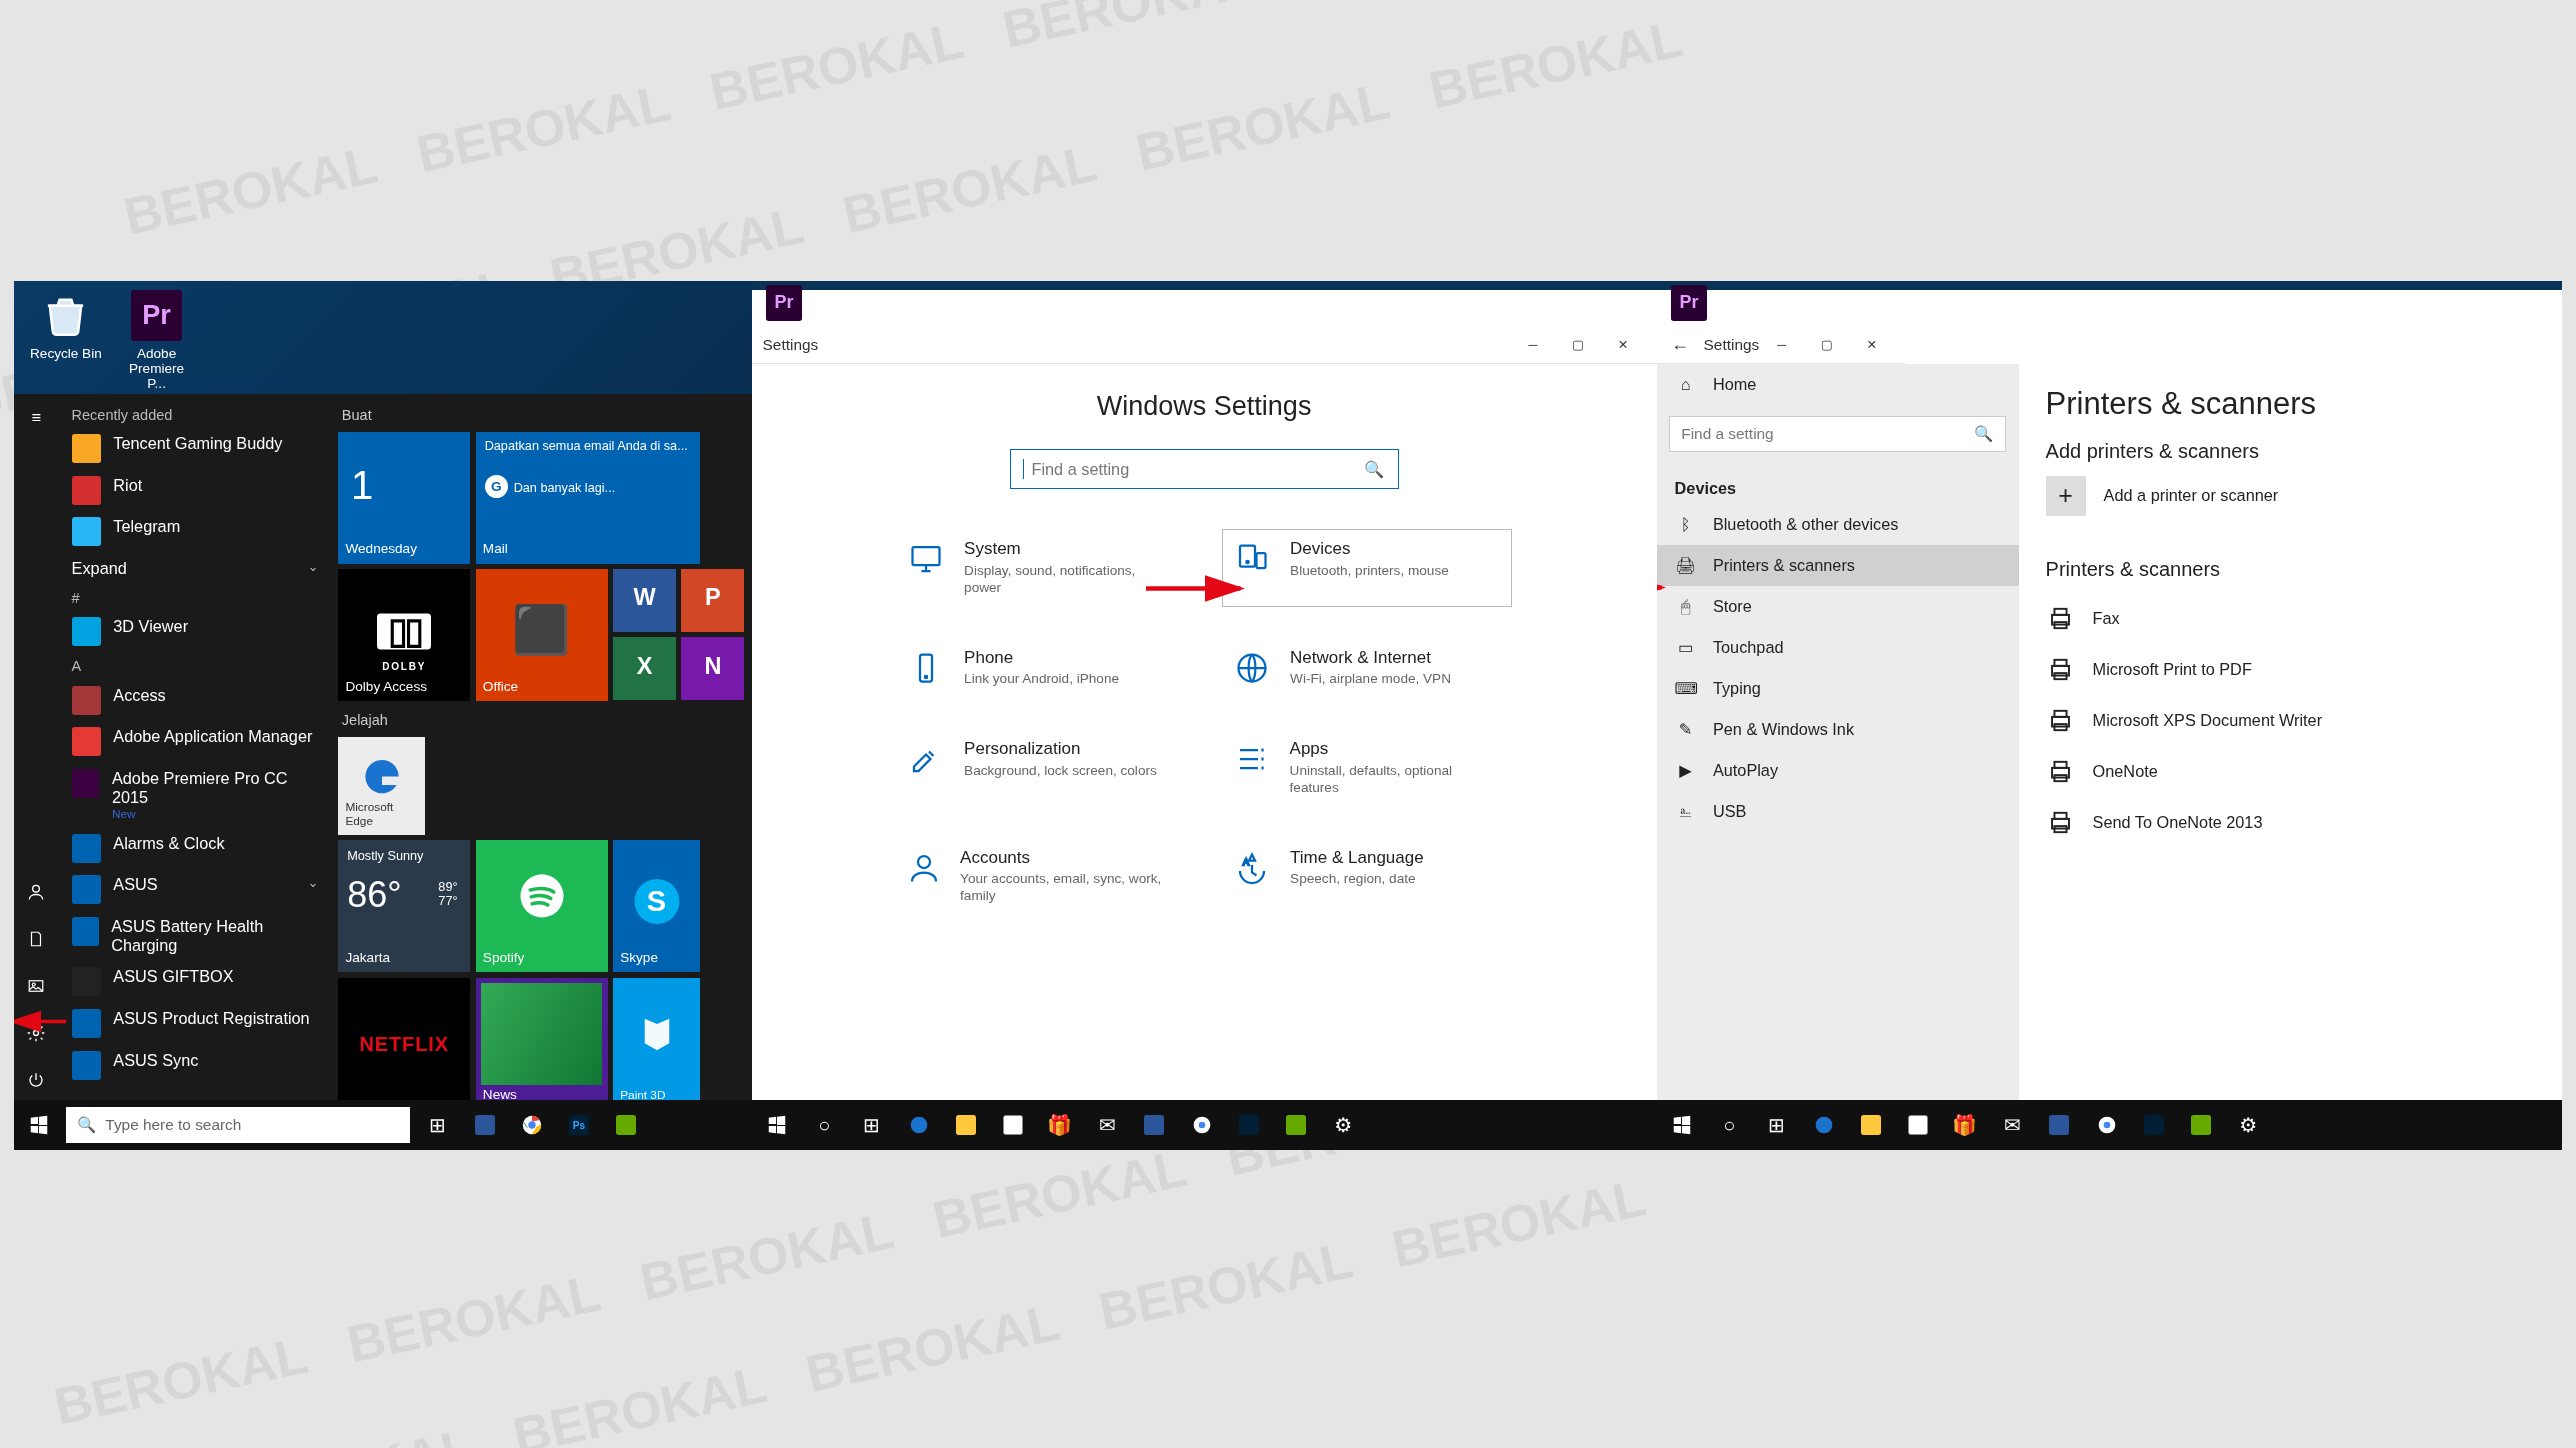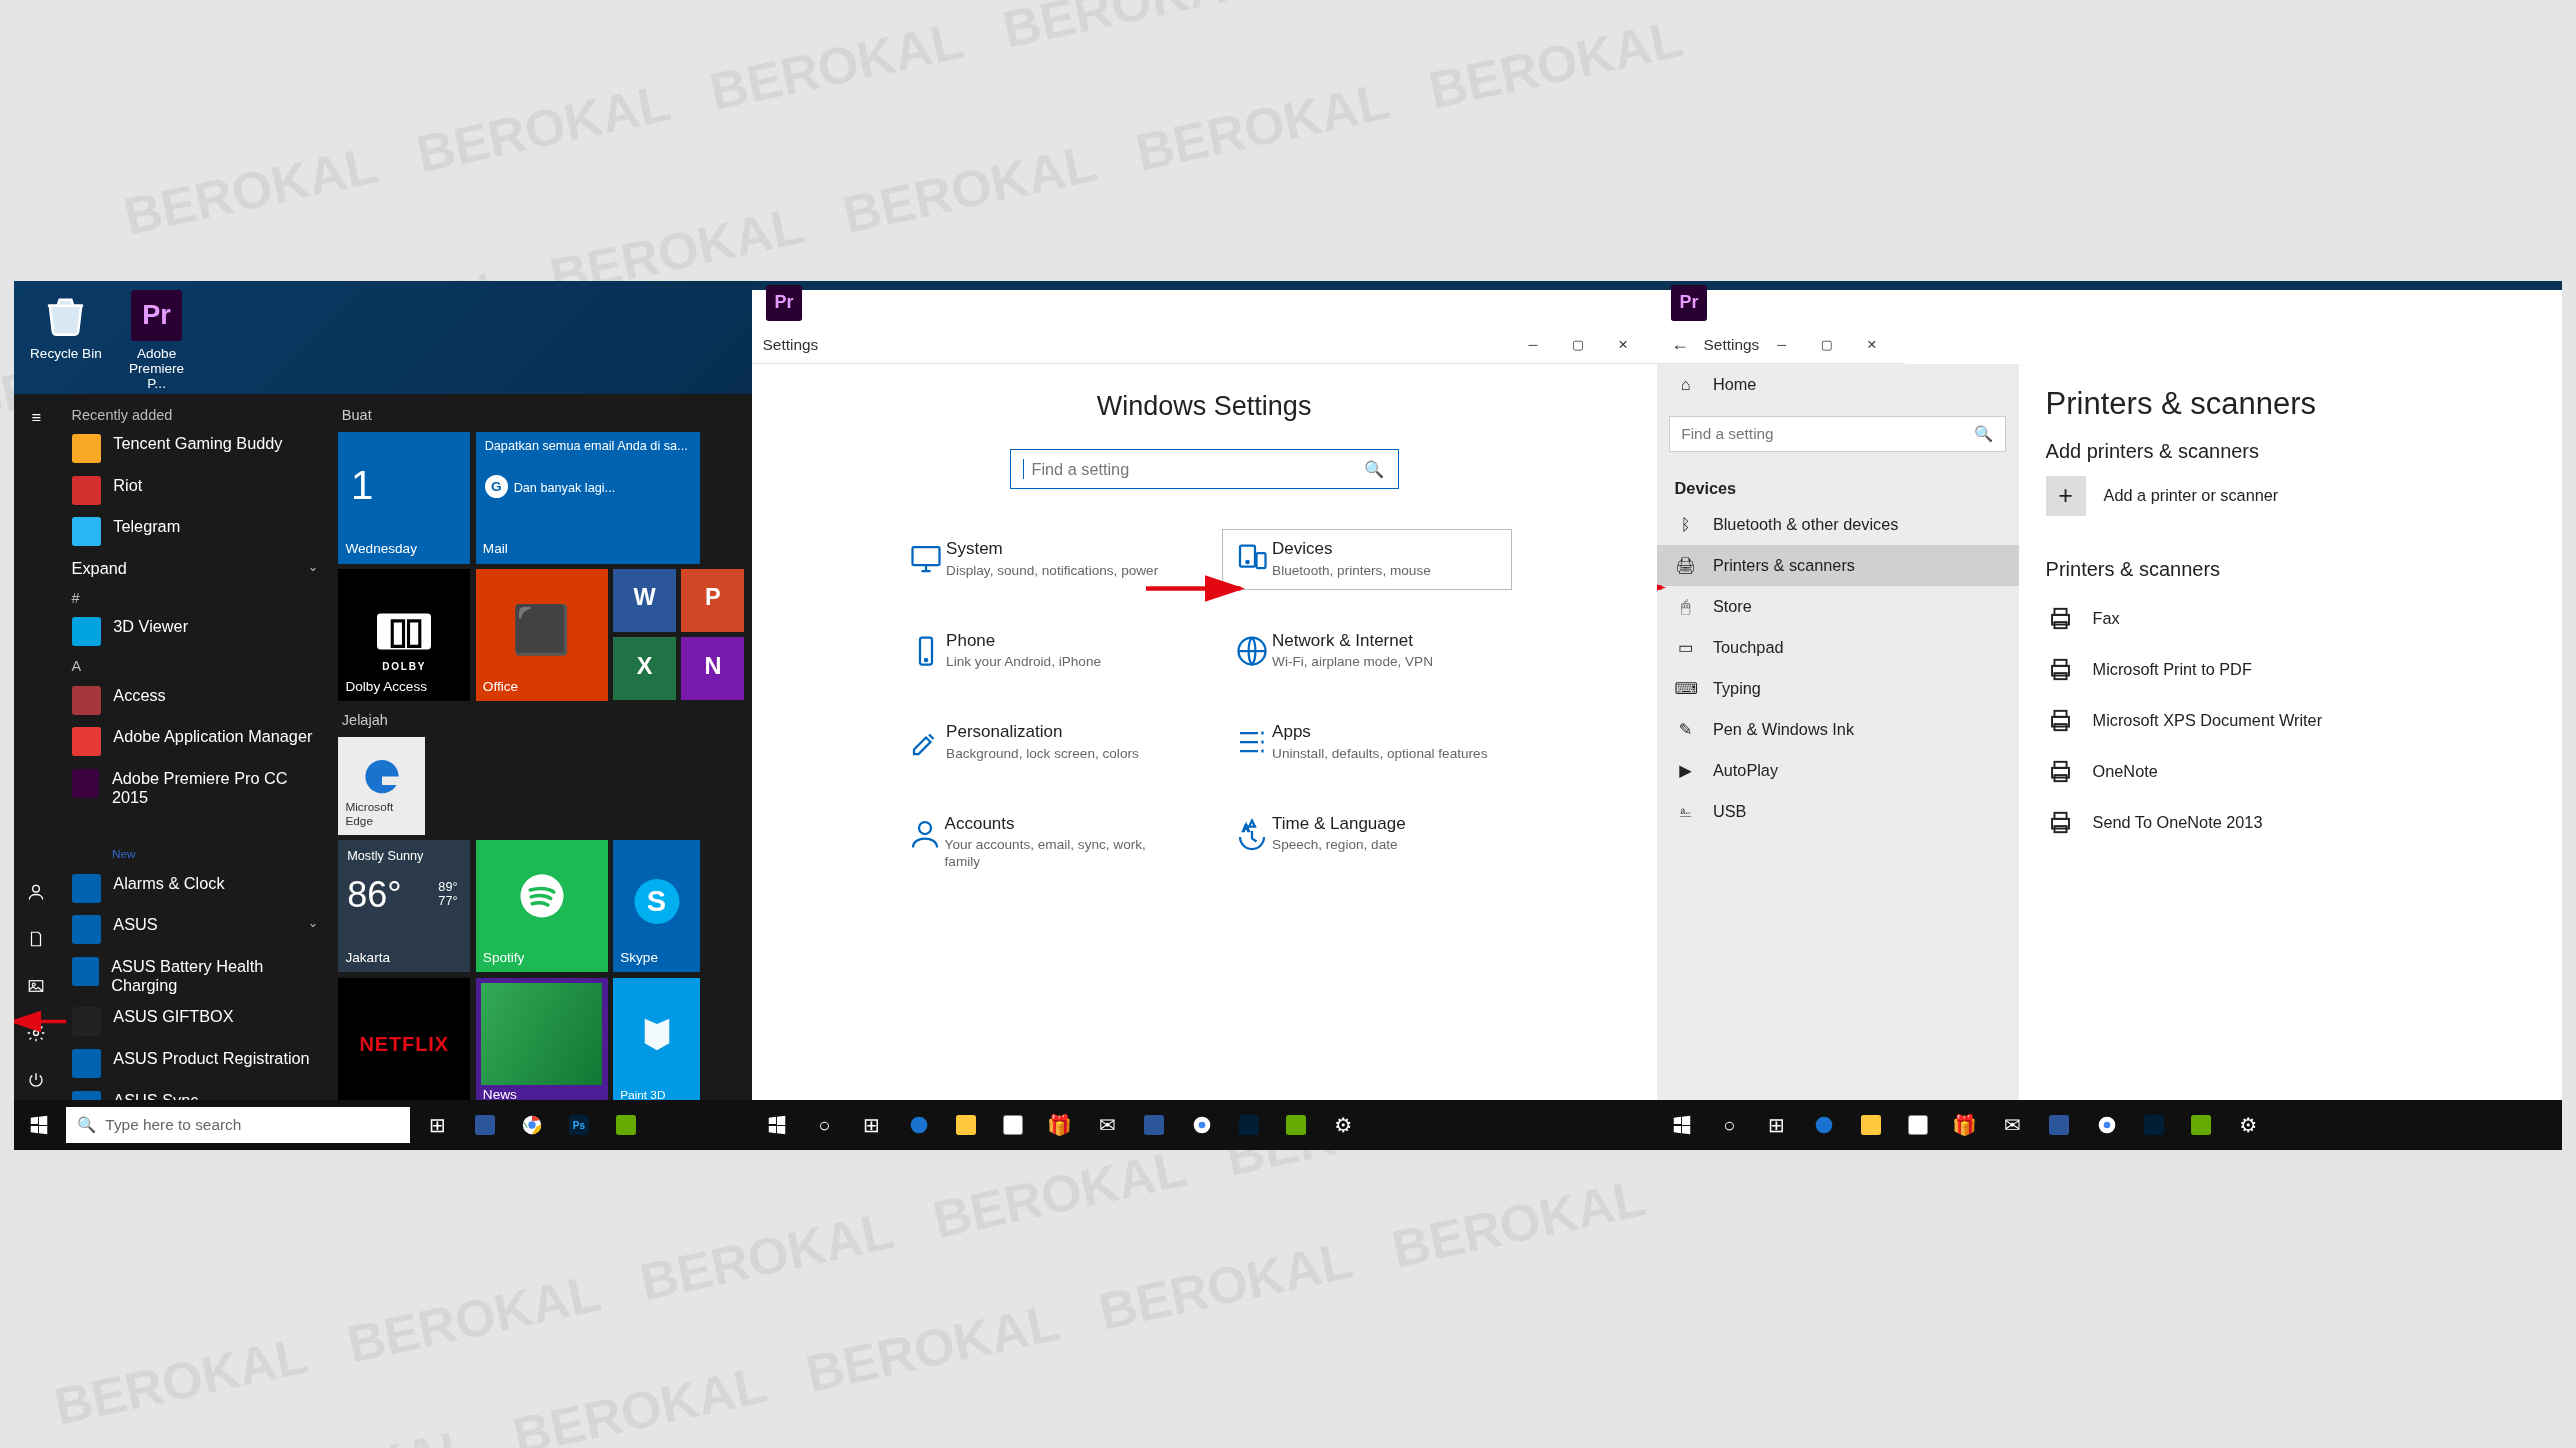--- a/index.html
+++ b/index.html
@@ -17,21 +17,21 @@
   .recycle .ic { background:transparent; }
   .recycle svg { width:47px; height:47px; }
   .start-menu { position:absolute; left:0; bottom:50px; top:113px; width:100%; display:flex; }
   .rail { width:50px; background:#1a1a1a; display:flex; flex-direction:column; justify-content:flex-end; align-items:center; padding-bottom:7.2px; gap:22px; }
   .rail .ritem { width:25px; height:25px; display:flex; align-items:center; justify-content:center; color:#fff; font-size:16.3px; }
   .rail .top { margin-bottom:auto; margin-top:11px; }
   .apps { width:299px; background:#1a1a1a; padding:7.2px 3.6px; overflow:hidden; font-size:16.3px; }
   .apps .hdr { color:#bbb; font-size:14.5px; padding:5.4px 9px; }
   .apps .row { display:flex; align-items:flex-start; gap:12.7px; padding:6.3px 9px; }
   .apps .row .aic { width:29px; height:29px; background:#0063B1; border-radius:2.7px; display:flex; align-items:center; justify-content:center; font-size:14.5px; }
-  .apps .row .sub { font-size:11.8px; color:#36c;margin-top:40px; }
+  .apps .row .sub { font-size:11.8px; color:#36c; }
   .apps .chev { margin-left:auto; font-size:12.7px; color:#bbb; }
   .tiles { flex:1; background:#1a1a1a; padding:7.2px; }
   .tiles .thdr { color:#ccc; font-size:14.5px; padding:5.4px 0 9px 3.6px; }
   .tile-row { display:flex; gap:5.4px; margin-bottom:5.4px; }
   .tile { background:#0063B1; color:#fff; display:flex; flex-direction:column; justify-content:flex-end; padding:7.2px; font-size:13.6px; position:relative; }
   .tile .big { font-size:40px; font-weight:300; position:absolute; top:9px; left:12.7px; }
   .tile .ticon { position:absolute; top:50%; left:50%; transform:translate(-50%,-60%); font-size:36px; }
   .tw { width:132px; height:132px; }
   .ts { width:63px; height:63px; }
   .tile.orange { background:#D83B01; }
@@ -52,21 +52,21 @@
   .win-titlebar .wcontrols { margin-left:auto; display:flex; gap:0; }
   .win-titlebar .wc { width:45px; height:38px; display:flex; align-items:center; justify-content:center; font-size:12.7px; }
   .pr-icon { position:absolute; top:3.6px; left:14.5px; width:36px; height:36px; background:#2a0033; color:#e59cff; display:flex; align-items:center; justify-content:center; font-weight:700; font-size:18px; border-radius:2.7px; z-index:5; }
 
   
   .p2 .content { position:absolute; top:45px; left:0; right:0; bottom:50px; background:#fff; display:flex; flex-direction:column; align-items:center; padding-top:27px; }
   .p2 h1 { font-weight:400; font-size:27px; color:#222; margin-bottom:27px; }
   .p2 .search { width:389px; height:40px; border:0.9px solid #0067C0; display:flex; align-items:center; padding:0 12.7px; color:#777; font-size:16.3px; margin-bottom:40px; }
   .p2 .search .mag { margin-left:auto; font-size:16.3px; }
   .settings-grid { display:grid; grid-template-columns: 290px 290px; column-gap:36px; row-gap:31px; }
-  .scard { display:flex; padding:9px; border:0.9px solid transparent; }
+  .scard { display:flex; gap:18px; padding:9px; border:0.9px solid transparent; }
   .scard.boxed { border-color:#bbb; }
   .scard .sic { width:40px; height:40px; color:#0067C0; display:flex; align-items:center; justify-content:center; }
   .scard .sic svg { width:36px; height:36px; }
   .scard .stxt .t { font-size:17px; color:#222; }
   .scard .stxt .d { font-size:13.6px; color:#666; margin-top:3.6px; line-height:1.25; }
   .arrow { position:absolute; pointer-events:none; }
   .arrow svg { overflow:visible; }
 
   
   .p3 { display:flex; }

